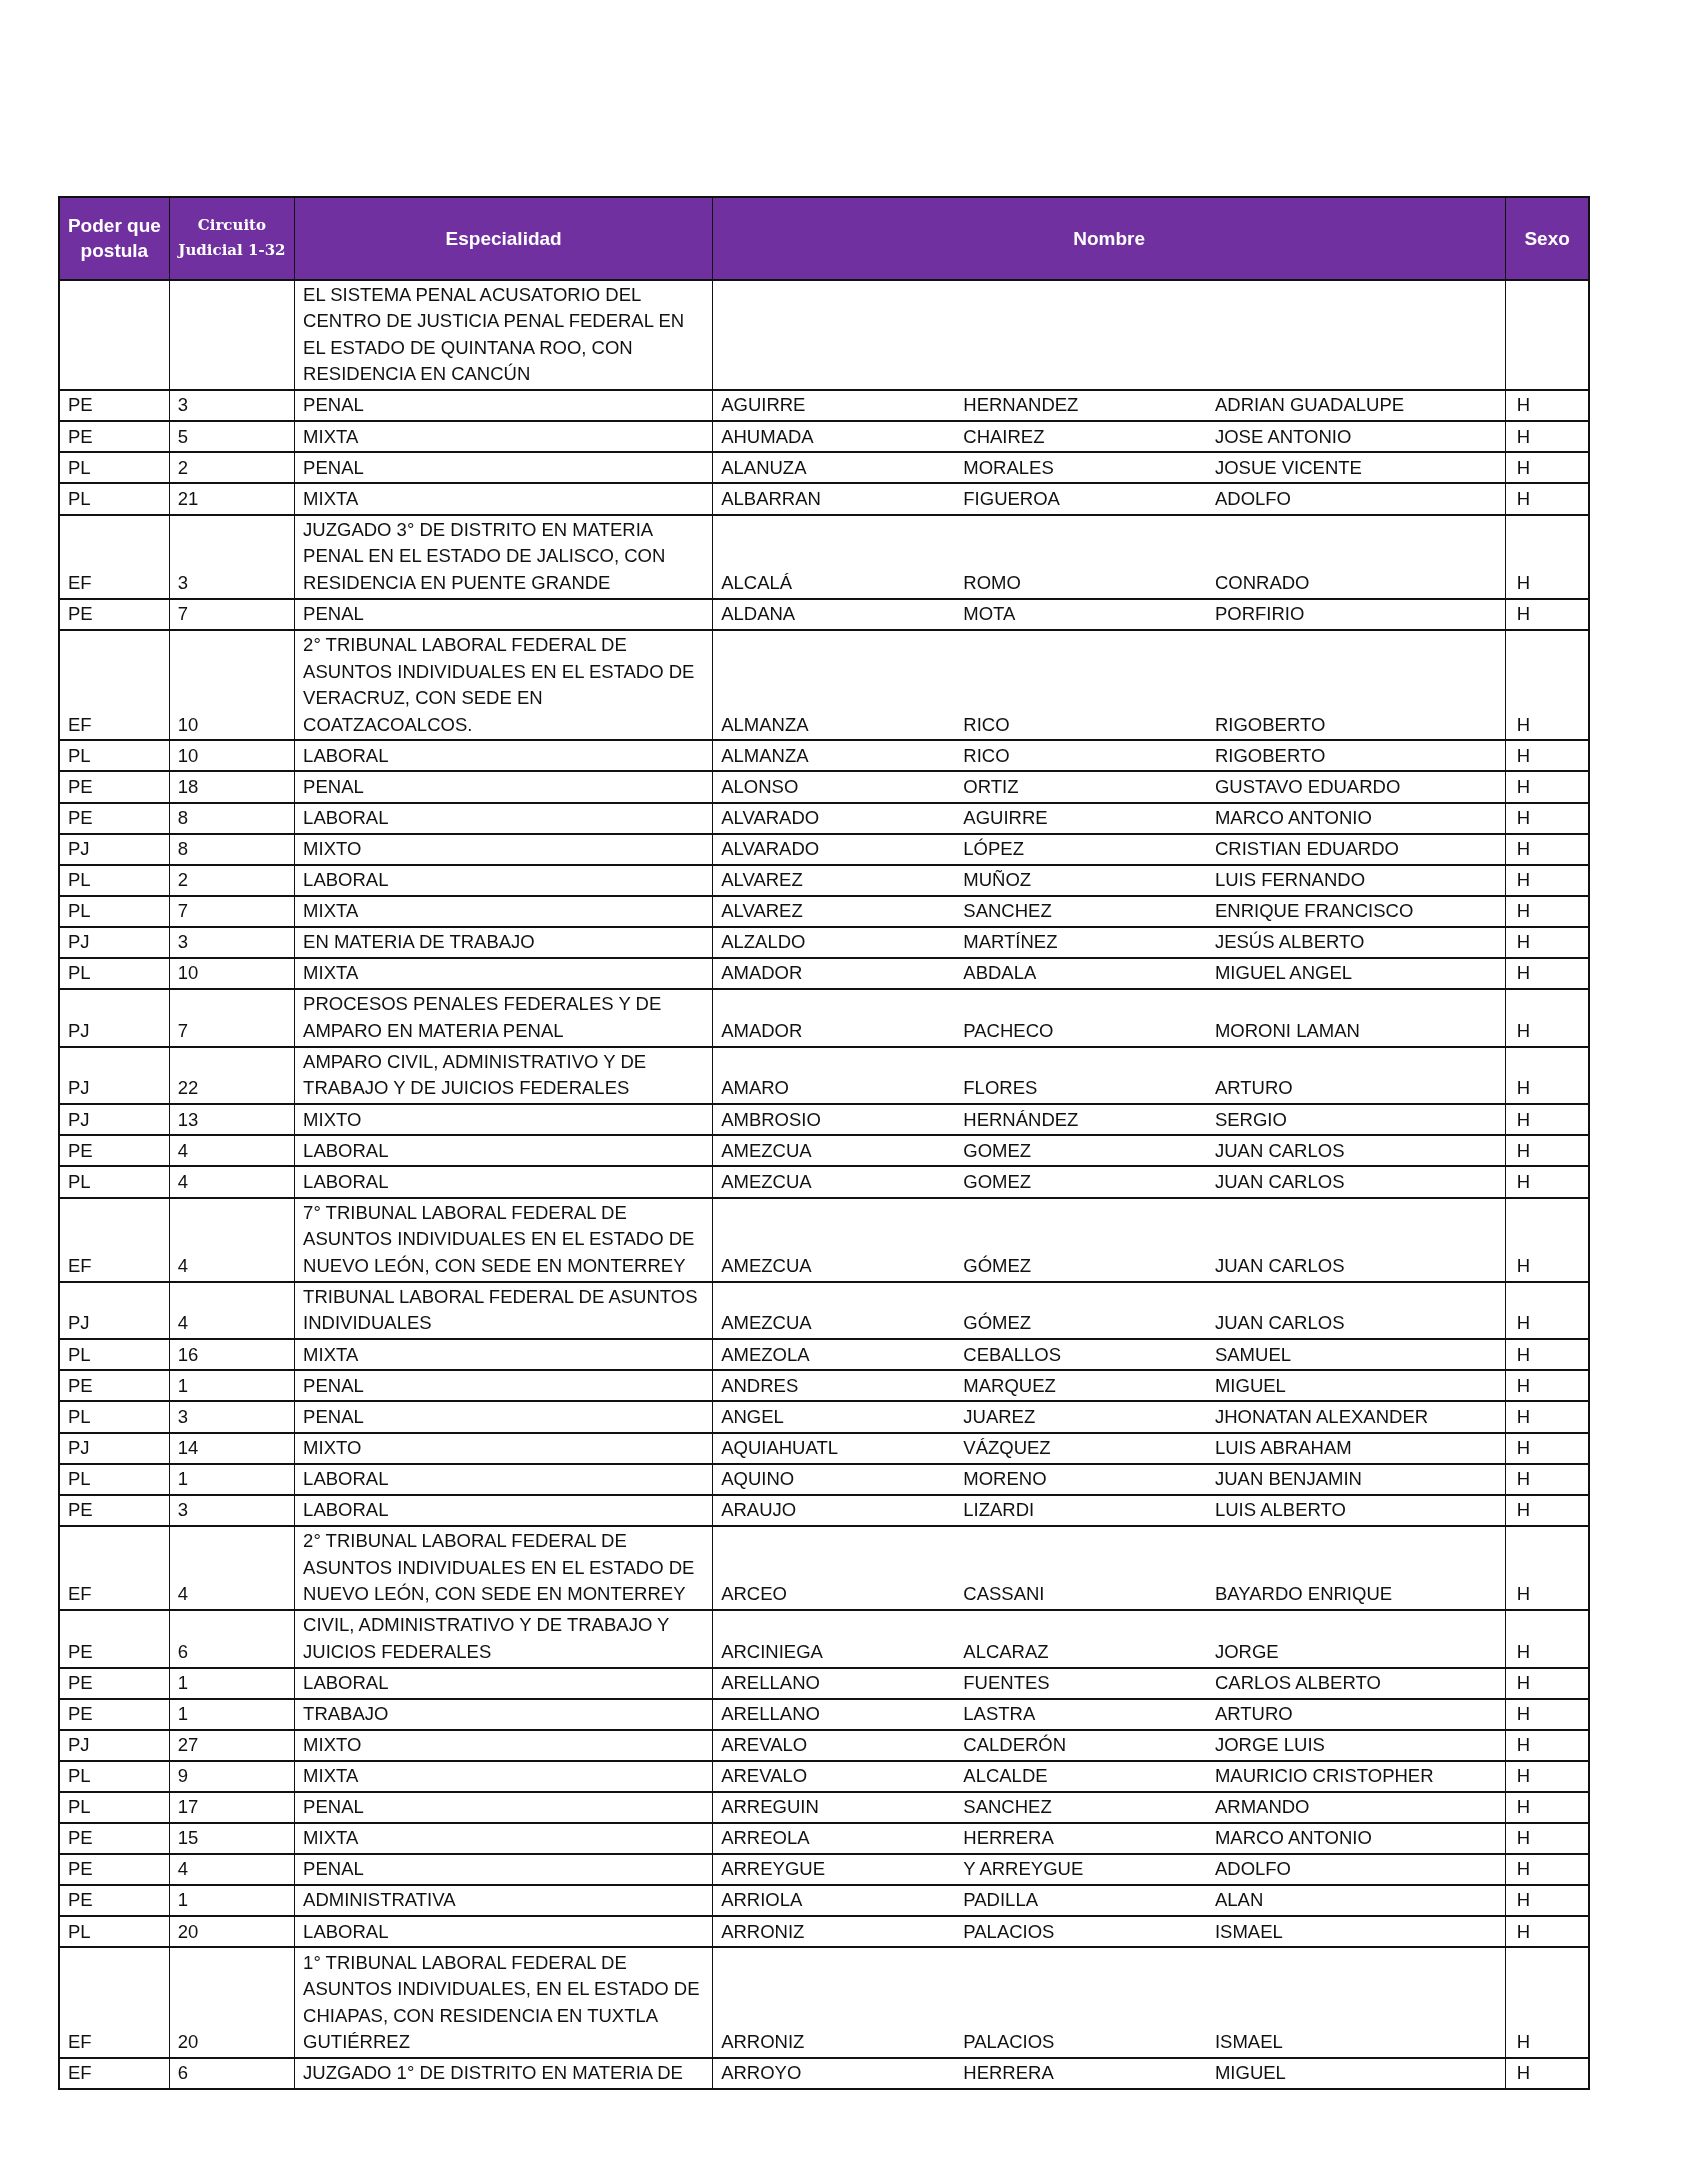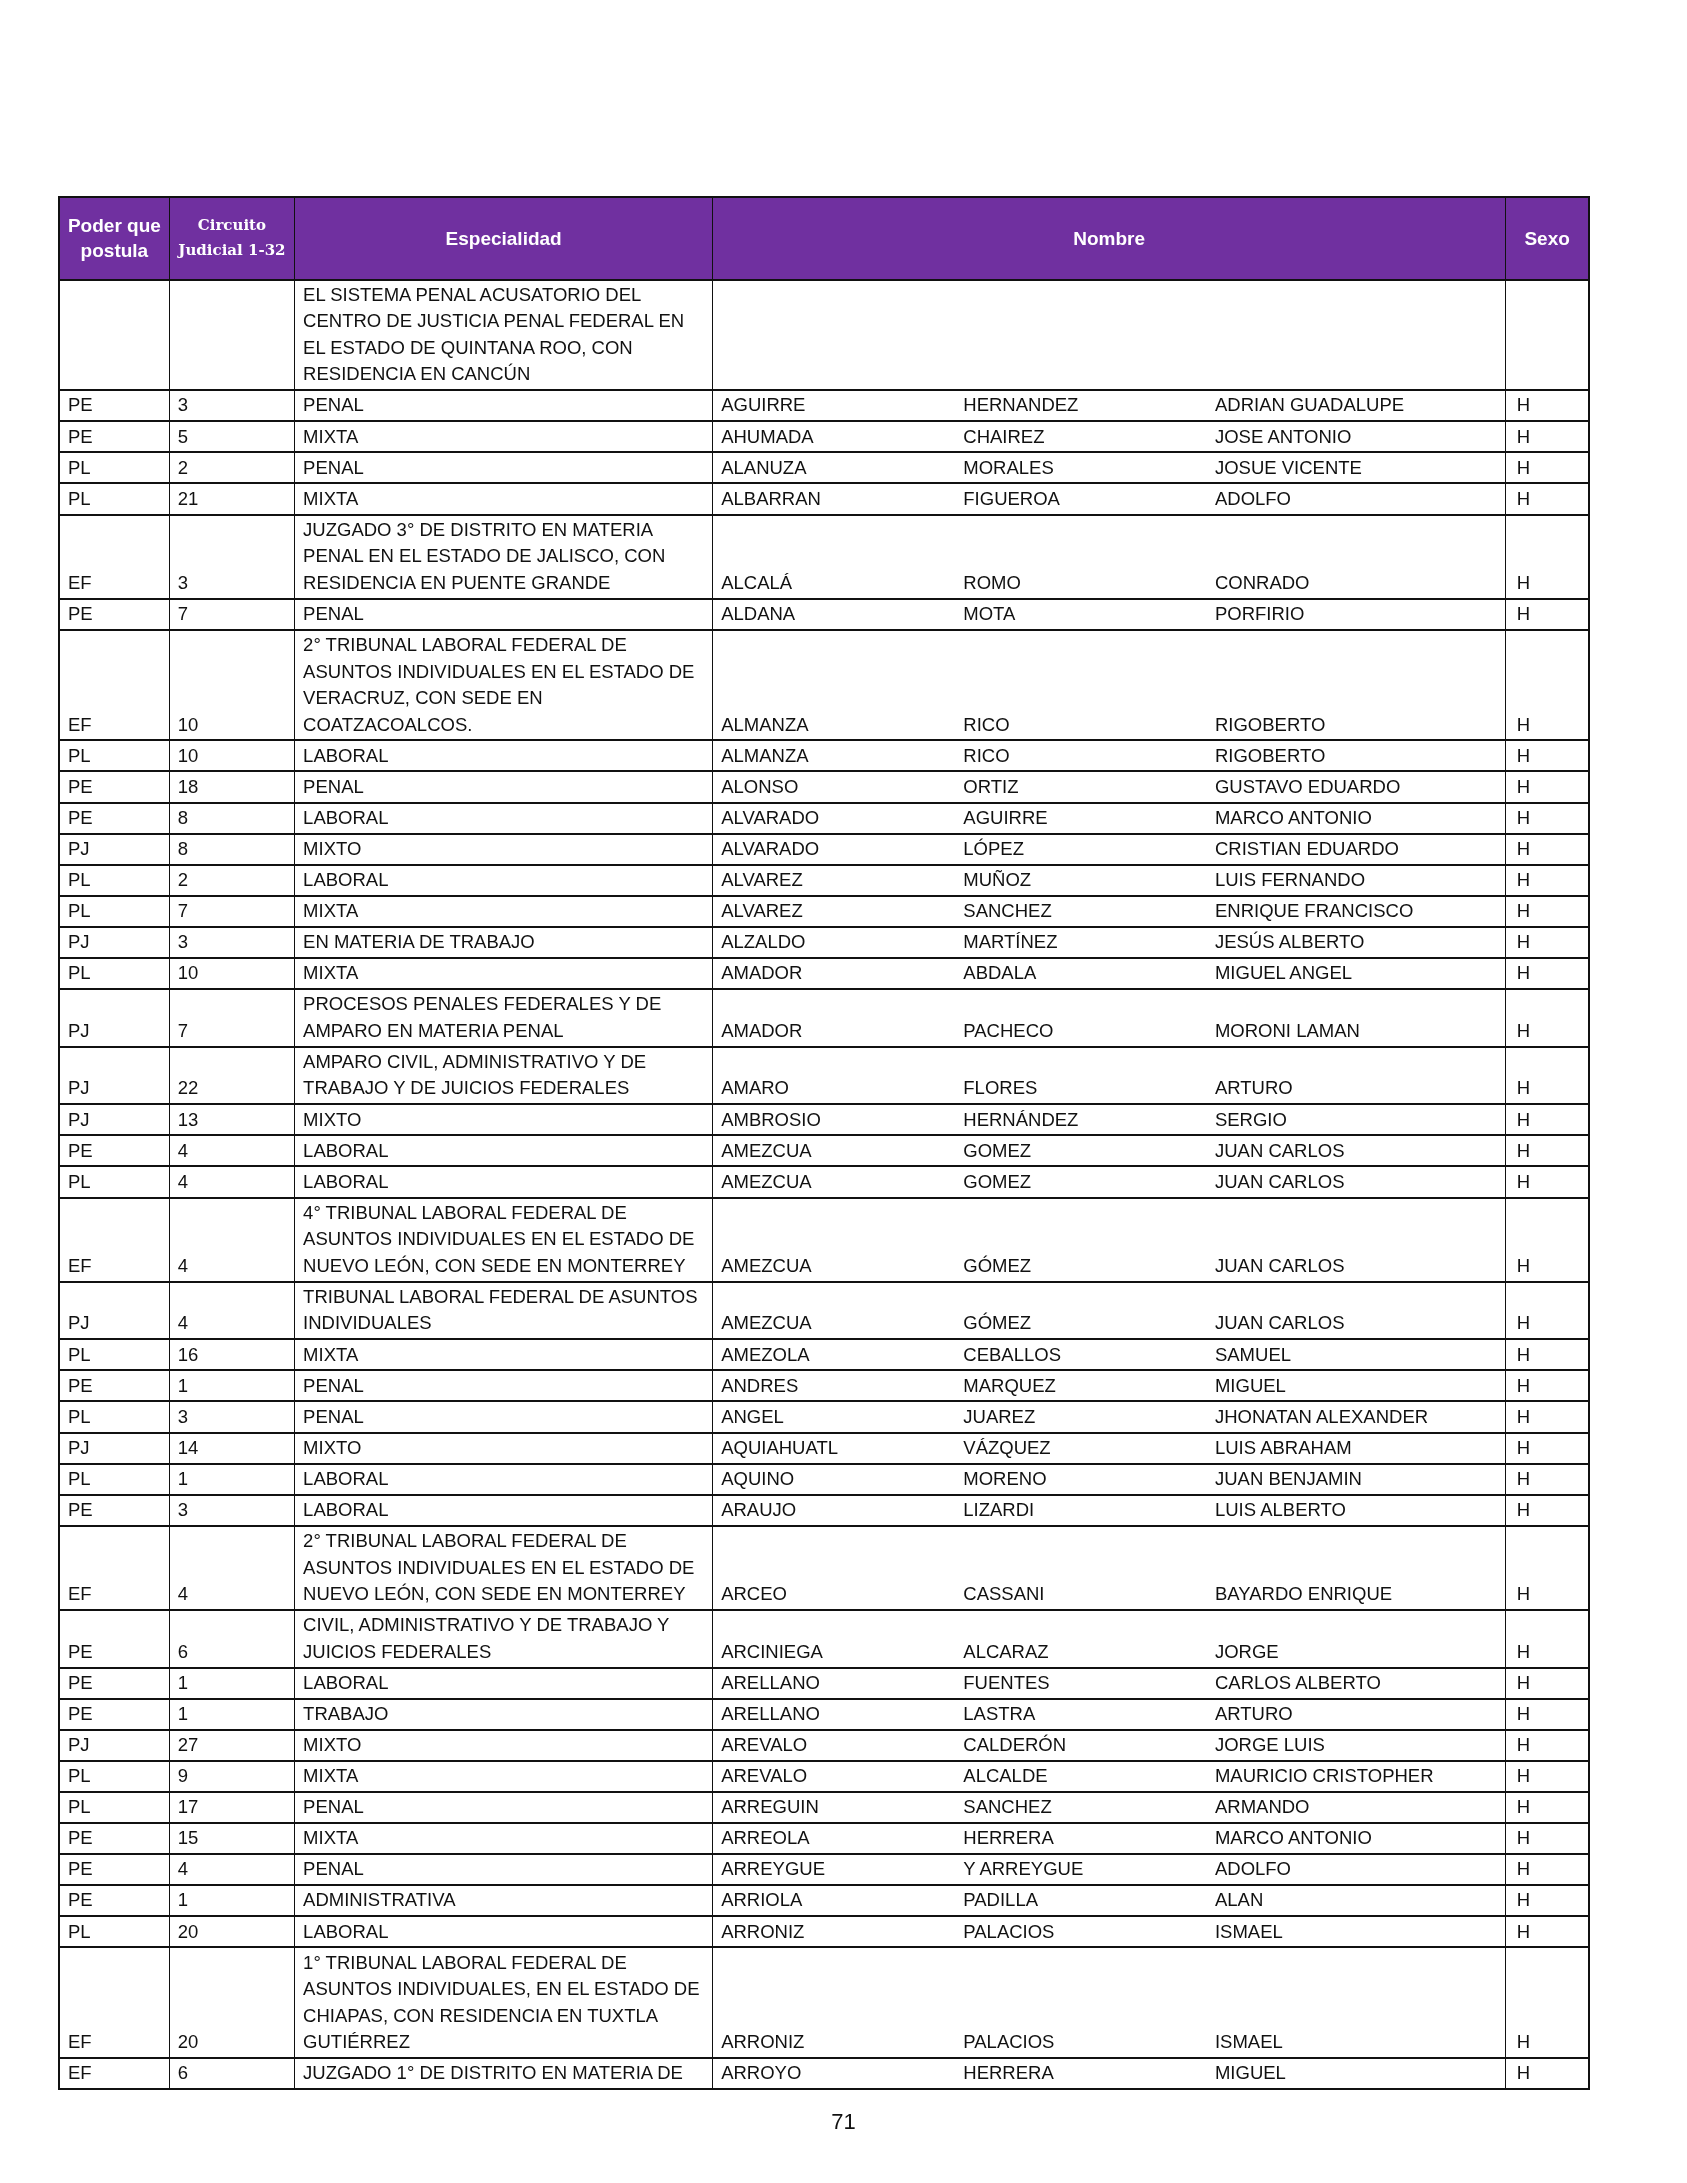--- a/index.html
+++ b/index.html
@@ -265,21 +265,21 @@
           <td class="v">4</td>
           <td class="v esp">LABORAL</td>
           <td class="v">AMEZCUA</td>
           <td class="ap2">GOMEZ</td>
           <td class="nom">JUAN CARLOS</td>
           <td class="sexo">H</td>
         </tr>
         <tr>
           <td>EF</td>
           <td class="v">4</td>
-          <td class="v esp">4° TRIBUNAL LABORAL FEDERAL DE ASUNTOS INDIVIDUALES EN EL ESTADO DE NUEVO LEÓN, CON SEDE EN MONTERREY</td>
+          <td class="v esp">7° TRIBUNAL LABORAL FEDERAL DE ASUNTOS INDIVIDUALES EN EL ESTADO DE NUEVO LEÓN, CON SEDE EN MONTERREY</td>
           <td class="v">AMEZCUA</td>
           <td class="ap2">GÓMEZ</td>
           <td class="nom">JUAN CARLOS</td>
           <td class="sexo">H</td>
         </tr>
         <tr>
           <td>PJ</td>
           <td class="v">4</td>
           <td class="v esp">TRIBUNAL LABORAL FEDERAL DE ASUNTOS INDIVIDUALES</td>
           <td class="v">AMEZCUA</td>
@@ -454,15 +454,14 @@
           <td class="v">6</td>
           <td class="v esp">JUZGADO 1° DE DISTRITO EN MATERIA DE</td>
           <td class="v">ARROYO</td>
           <td class="ap2">HERRERA</td>
           <td class="nom">MIGUEL</td>
           <td class="sexo">H</td>
         </tr>
       </tbody>
   </table>
 
-  <div class="page-number">71</div>
 </div>
 
 
 </body></html>

